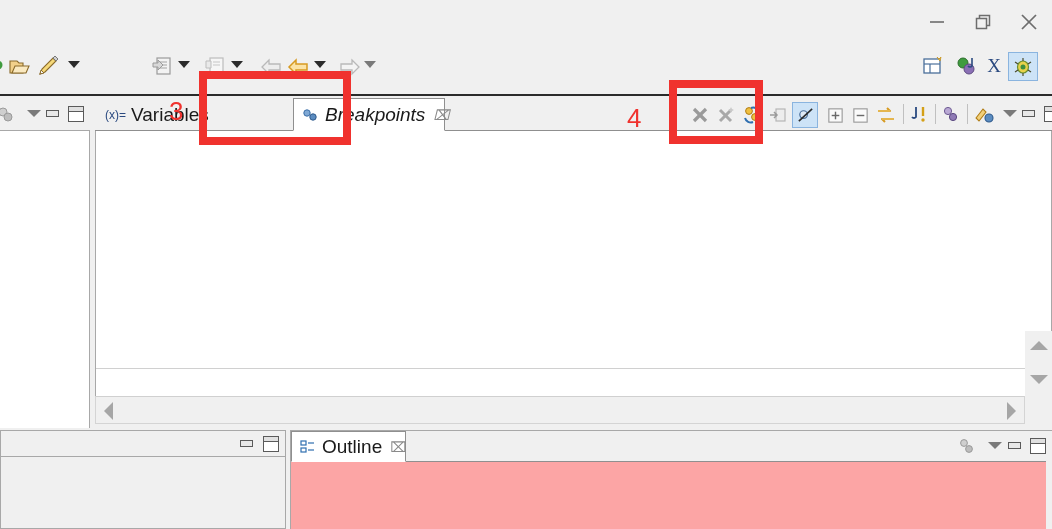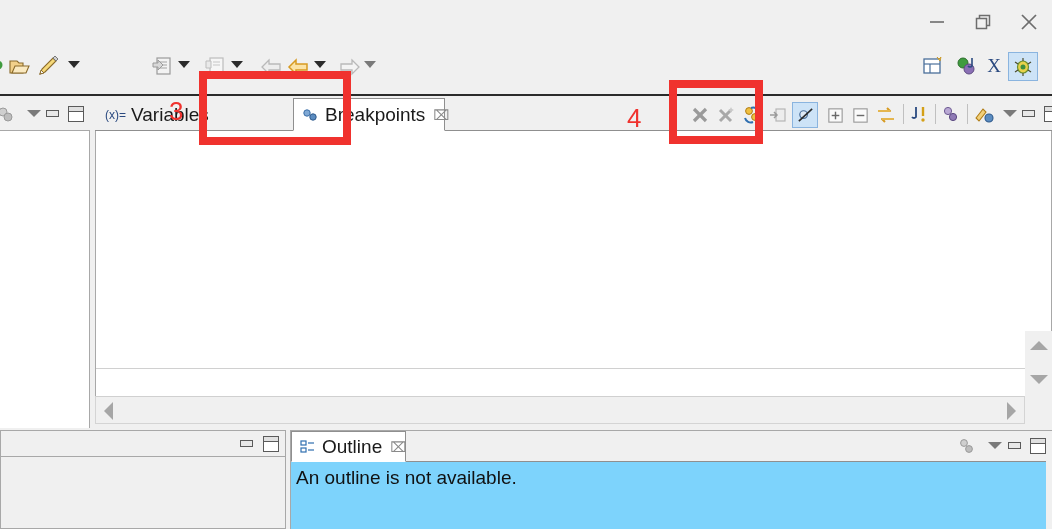--- a/index.html
+++ b/index.html
@@ -118,21 +118,21 @@
     position: absolute; left: 0; top: 0; width: 284px; height: 26px; background: #f0f0f0;
     border-bottom: 1px solid #a8a8a8;
   }
   .blview-body {
     position: absolute; left: 0; top: 27px; width: 284px; height: 70px; background: #f0f0f0;
   }
 
   
   .outline {
     position: absolute; left: 290px; top: 430px; width: 762px; height: 99px;
-    background: #7dd3fc; border-left: 1px solid #a8a8a8; border-top: 1px solid #a8a8a8;
+    background: #fca5a5; border-left: 1px solid #a8a8a8; border-top: 1px solid #a8a8a8;
   }
   .outline-strip {
     position: absolute; left: 0; top: 0; width: 762px; height: 31px;
     background: #f0f0f0; border-bottom: 1px solid #8f8f8f;
   }
   .outline-text {
     position: absolute; left: 5px; top: 36px; font-size: 19px; color: #111;
   }
 
   
@@ -334,21 +334,21 @@
 
   <div class="bp-panel">
 
     <div class="bp-tabstrip">
 
       <div class="tab" style="left:2px; width:108px;">
         <span style="font-size:12px; color:#2b4a80;">(x)=</span>
         <span>Variables</span>
       </div>
 
-      <div class="tab active" style="left:198px; width:152px;">
+      <div class="tab active" style="left:198px; width:152px;font-style:italic;">
         <span style="display:flex;">
           <svg width="18" height="16" viewBox="0 0 18 16">
             <circle cx="5" cy="6" r="3.2" fill="#7fa8d4" stroke="#3b6fa8" stroke-width="1"></circle>
             <circle cx="11" cy="10" r="3.2" fill="#5b8cc0" stroke="#2f5a8c" stroke-width="1"></circle>
           </svg>
         </span>
         <span>Breakpoints</span>
         <span class="tab-close">⌧</span>
       </div>
 
@@ -497,21 +497,20 @@
       <div class="tb-icon" style="left:697px; top:11px;">
         <div class="vc-menu" style="border-top-color:#7a7a7a;"></div>
       </div>
       <div class="tb-icon" style="left:717px; top:11px;">
         <div class="vc-min"></div>
       </div>
       <div class="tb-icon" style="left:739px; top:7px;">
         <div class="vc-max"></div>
       </div>
     </div>
-    <div class="outline-text">An outline is not available.</div>
   </div>
 
   <div class="wm-right-edge"></div>
 
   <div class="redbox" style="left:199px; top:71px; width:152px; height:74px;"></div>
   <div class="redbox" style="left:669px; top:80px; width:94px; height:64px;"></div>
 
   <div class="rednum" style="left:169px; top:96px;">3</div>
   <div class="rednum" style="left:627px; top:103px;">4</div>
 

